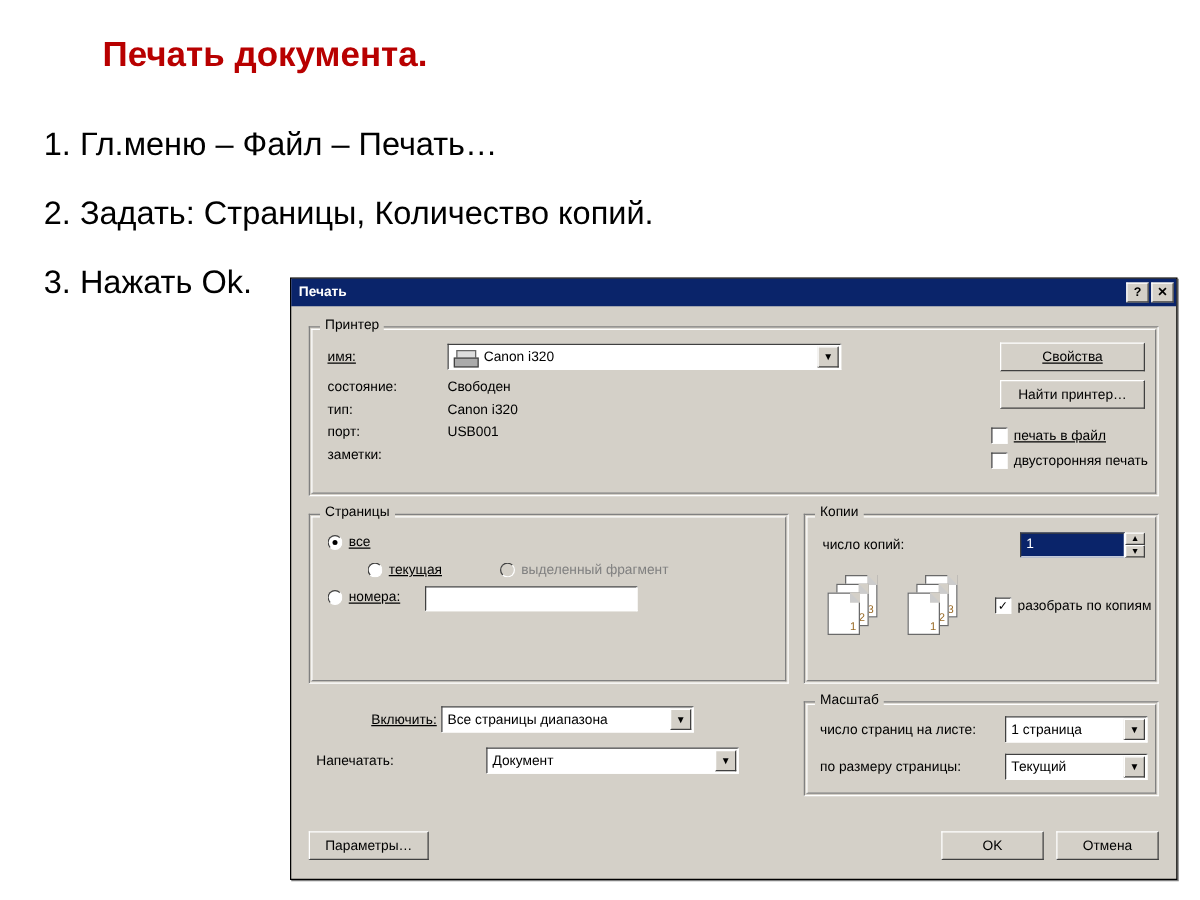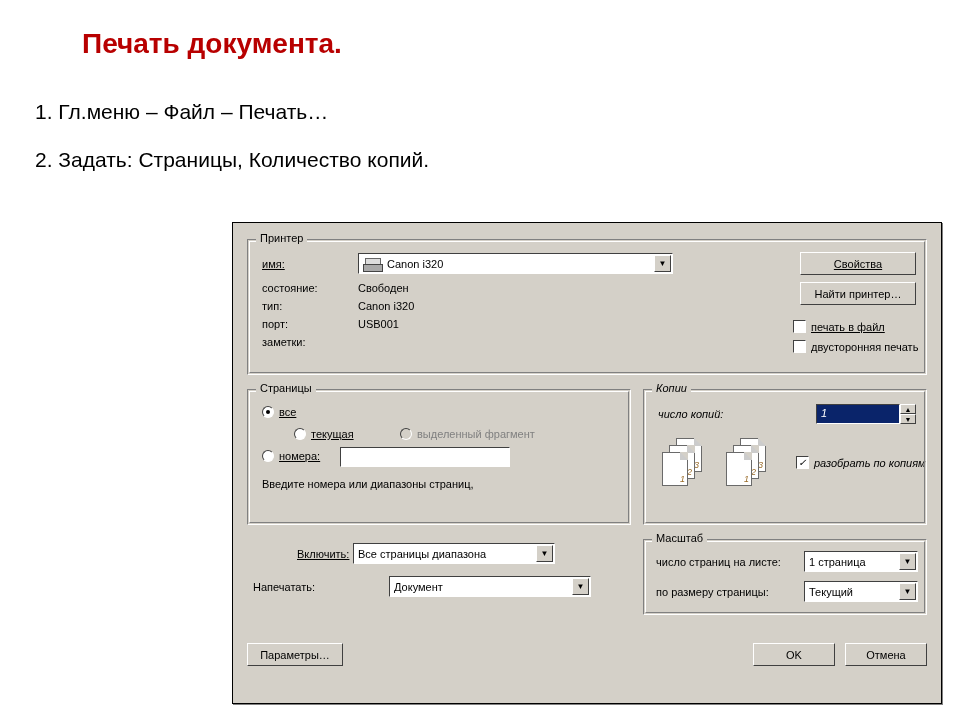--- a/index.html
+++ b/index.html
@@ -22,21 +22,21 @@
     left: 82px; top: 28px;
     font-family: Arial, sans-serif;
     font-size: 28px;
     font-weight: bold;
     color: #b80000;
   }
   .slide-list {
     position: absolute;
     left: 35px; top: 100px;
     font-family: Arial, sans-serif;
-    font-size: 21px;
+    font-size: 26px;
     color: #000;
   }
   .slide-list .item { margin-bottom: 24px; }
 
   
   .dialog {
     position: absolute;
     left: 232px; top: 222px;
     width: 710px; height: 482px;
     background: #d4d0c8;
@@ -168,21 +168,21 @@
     border-top:1px solid #404040;border-left:1px solid #404040;
     border-right:1px solid #fff;border-bottom:1px solid #fff;
     display:flex;align-items:center;justify-content:center;
   }
   .rd-dot{width:4px;height:4px;border-radius:50%;background:#000;}
   .disabled { color:#808080; }
   .rd-circle.disabled{background:#d4d0c8;}
   .hint { position:absolute; color:#000; font-size:11px; line-height:1.25; }
 
   
-  #gb-copies { left:410px; top:166px; width:284px; height:136px;font-style:italic; }
+  #gb-copies { left:410px; top:166px; width:284px; height:136px; }
   .spinner {
     position:absolute; height:20px; display:flex;
   }
   .spinner .field-white{ width:84px; }
   .spinner .spinbtns{
     width:16px; height:20px;
     display:flex; flex-direction:column;
   }
   .spinner .sp{
     flex:1; background:#d4d0c8;
@@ -214,23 +214,30 @@
 
 </style>
 </head>
 <body>
 
 <div class="slide">
   <div class="slide-title">Печать документа.</div>
   <div class="slide-list">
     <div class="item">1. Гл.меню – Файл – Печать…</div>
     <div class="item">2. Задать: Страницы, Количество копий.</div>
+    <div class="item">3. Нажать Ok.</div>
   </div>
 
   <div class="dialog">
+    <div class="titlebar">
+      <span>Печать</span>
+      <span class="spacer"></span>
+      <span class="tb-btn">?</span>
+      <span class="tb-btn">✕</span>
+    </div>
 
     <div class="body">
 
       <div class="groupbox" id="gb-printer">
         <span class="gb-title">Принтер</span>
 
         <span class="lbl underline" style="left:14px; top:18px;">имя:</span>
         <div class="combo" style="position:absolute; left:110px; top:13px; width:315px;">
           <span class="printer-icon"></span>
           <span>Canon i320</span>
@@ -282,21 +289,20 @@
           <span class="rd-circle disabled"></span>
           <span>выделенный фрагмент</span>
         </div>
         <div class="radio" style="left:14px; top:60px;">
           <span class="rd-circle"></span>
           <span class="underline">номера:</span>
         </div>
         <div class="field-white" style="position:absolute; left:92px; top:57px; width:170px; height:20px;"></div>
 
         <div class="hint" style="left:14px; top:88px;">
-          <div>Введите номера или диапазоны страниц,</div>
         </div>
       </div>
 
       <div class="groupbox" id="gb-copies">
         <span class="gb-title">Копии</span>
         <span class="lbl" style="left:14px; top:18px;">
           <span>число копий:</span>
         </span>
         <div class="spinner" style="left:172px; top:14px;">
           <div class="field-white" style="color:#fff; background:#0a246a;">1</div>

